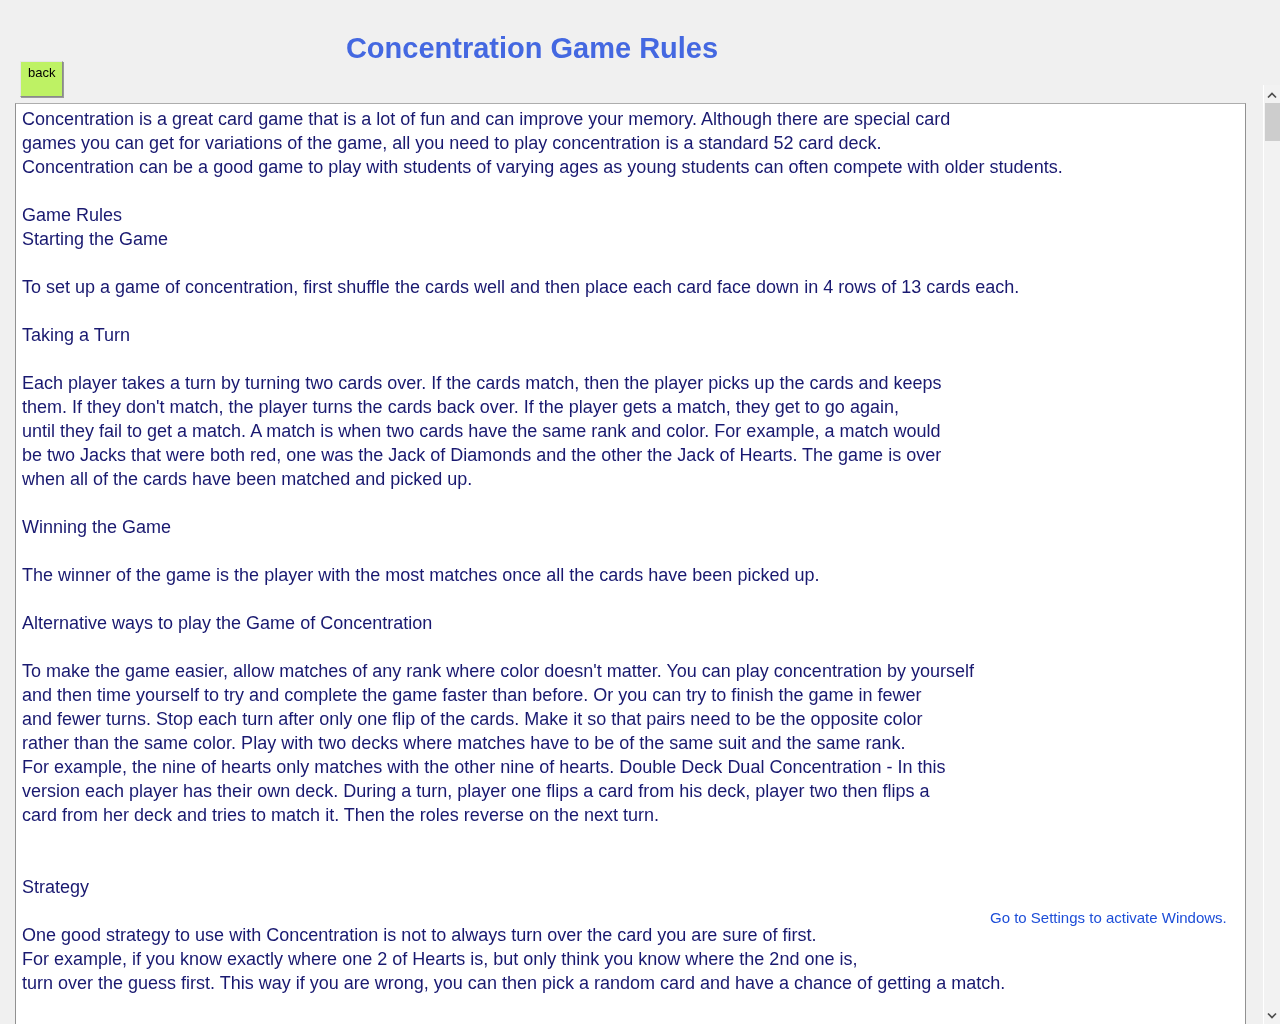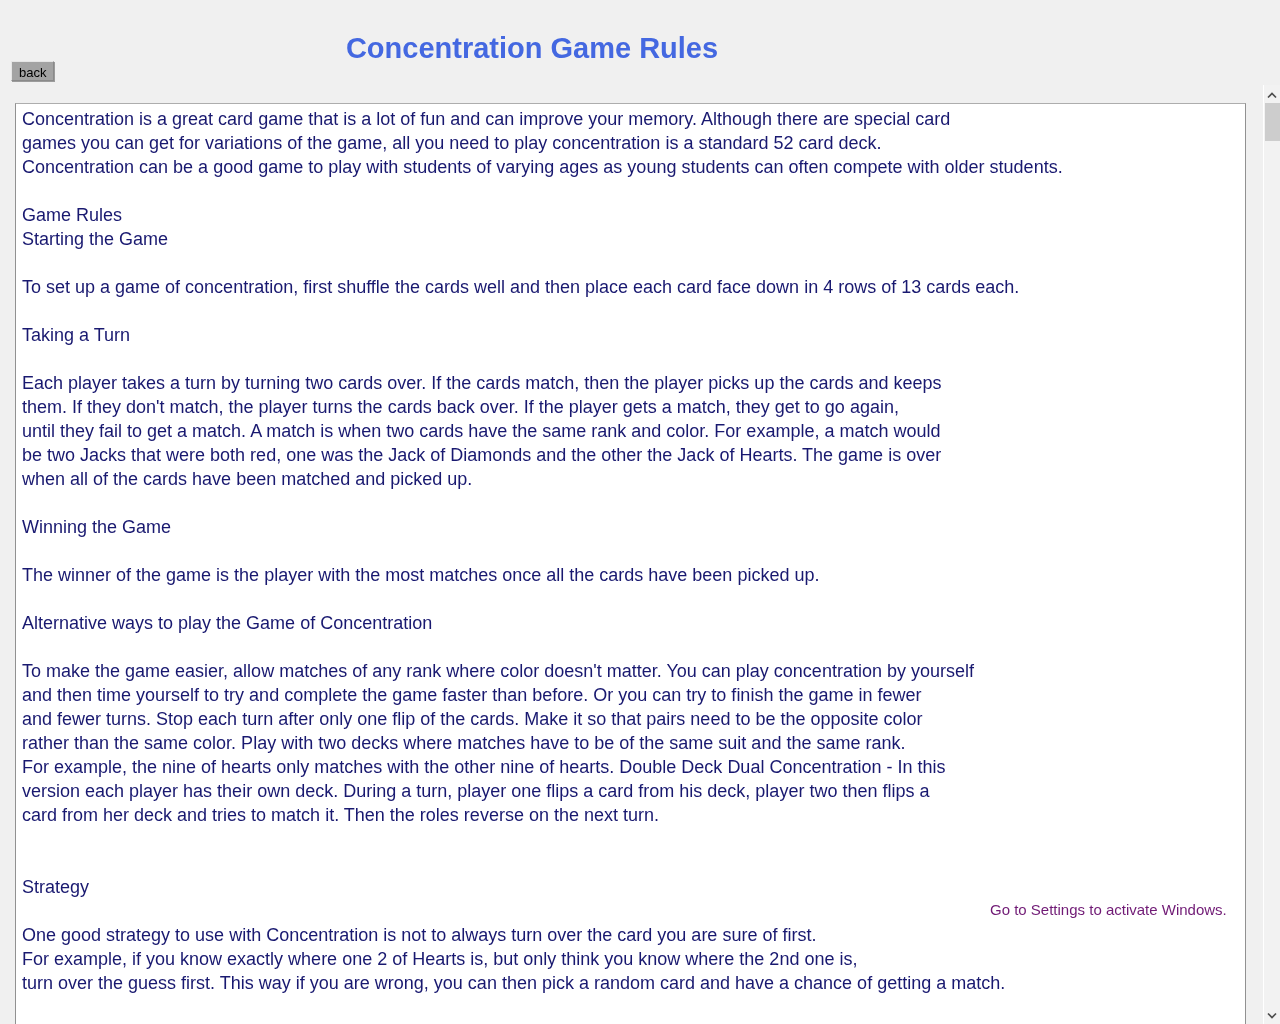--- a/index.html
+++ b/index.html
@@ -14,30 +14,30 @@
     position: absolute;
     top: 13px; left: 0; width: 1064px;
     text-align: center;
     font-size: 29px;
     font-weight: bold;
     color: #4468e1;
     letter-spacing: 0px;
   }
   .back-button {
     position: absolute;
-    left: 11px; top: 61px;
+    left: 20px; top: 61px;
     font-family: "Liberation Sans", sans-serif;
     font-size: 13px;
     color: #000;
-    background: #a3a3a3;
+    background: #bef264;
     border: 1px solid #8a8a8a;
     border-top-color: #e6e6e6;
     border-left-color: #e6e6e6;
     box-shadow: 1px 1px 0 #9b9b9b;
-    padding: 3px 7px 0 7px;
+    padding: 3px 7px 16px 7px;
     cursor: pointer;
   }
   .rules-box {
     position: absolute;
     left: 15px; top: 103px;
     width: 1231px; height: 923px;
     box-sizing: border-box;
     background: #ffffff;
     border: 1px solid #919191;
     border-top-color: #adadad;
@@ -80,23 +80,23 @@
     left: 990px; top: 891px;
     z-index: 10;
     pointer-events: none;
   }
   .watermark-title {
     font-size: 23px;
     color: #a9a9a9;
     font-weight: 400;
   }
   .watermark-sub {
-    margin-top: 10px;
+    margin-top: 18px;
     font-size: 15px;
-    color: #701a75;
+    color: #1d4ed8;
   }
 </style>
 </head>
 <body>
 
 <h1 class="page-title">Concentration Game Rules</h1>
 
 <button class="back-button">back</button>
 
 <div class="rules-box">

